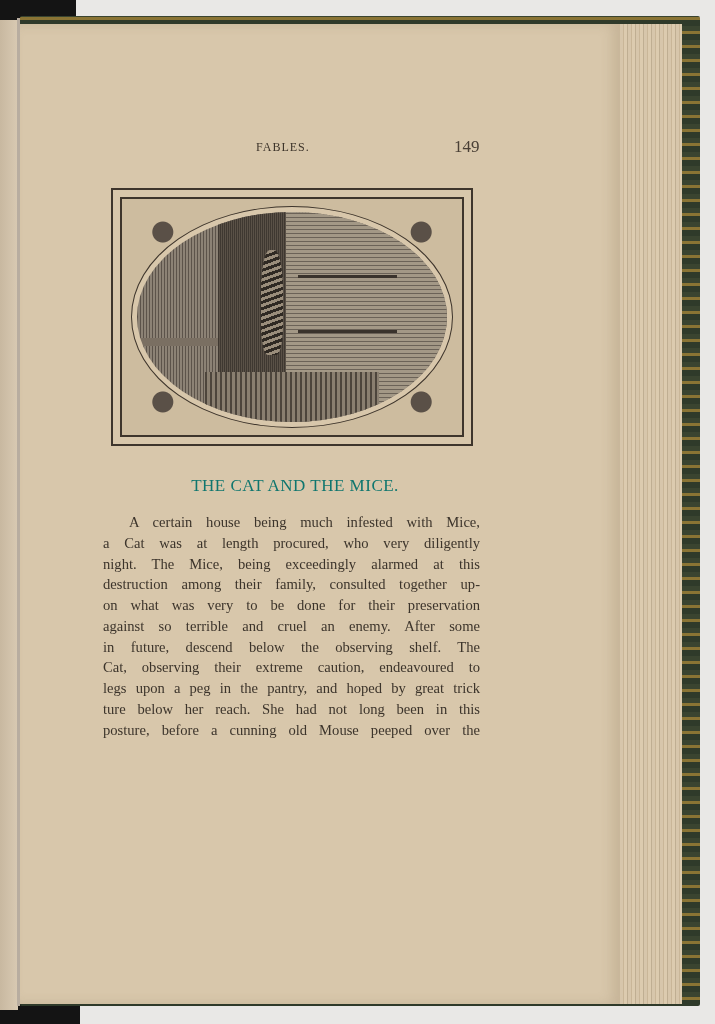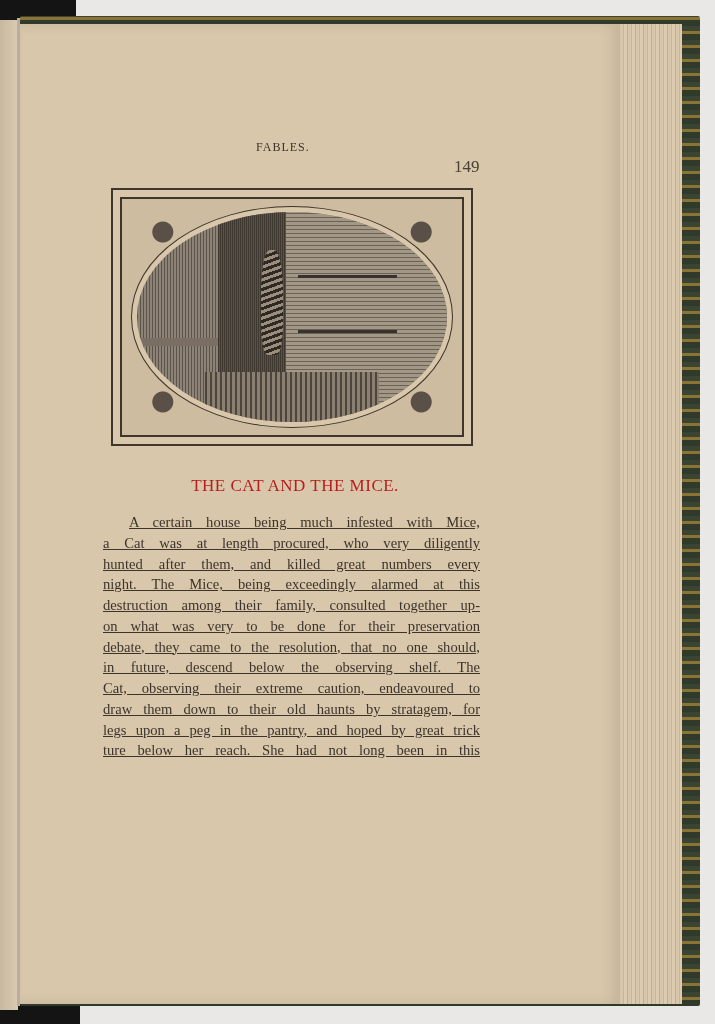--- a/index.html
+++ b/index.html
@@ -30,21 +30,21 @@
   .page {
     position:absolute; left:20px; top:24px; width:600px; height:980px;
     background:#d8c7ab;
     box-shadow: inset -8px 0 12px rgba(120,100,70,0.18);
   }
   .running-head {
     position:absolute; left:248px; top:140px; font-size:12px; letter-spacing:1px;
     color:#3d342a; font-weight:normal;margin-left:8px;
   }
   .page-number {
-    position:absolute; left:454px; top:137px; font-size:17px; color:#4a4036;margin-top:20px;
+    position:absolute; left:454px; top:137px; font-size:17px; color:#4a4036;
   }
   .illustration {
     position:absolute; left:111px; top:188px; width:362px; height:258px;
     border:2px solid #3e352c; box-sizing:border-box; background:#d8c7ab;
   }
   .illustration .inner {
     position:absolute; left:7px; top:7px; right:7px; bottom:7px;
     border:2px solid #3e352c;
     background:
       radial-gradient(circle at 12% 14%, #5a5047 0 10px, transparent 11px),
@@ -75,25 +75,25 @@
     border-radius:40% 40% 30% 30%;
   }
   .oval .shelf1 { position:absolute; left:52%; top:30%; width:32%; height:3px; background:#3a332c; }
   .oval .shelf2 { position:absolute; left:52%; top:56%; width:32%; height:3px; background:#3a332c; }
   .oval .table {
     position:absolute; left:22%; top:76%; width:56%; height:24%;
     background:repeating-linear-gradient(90deg,#4d453c 0 2px,#8a7f70 2px 5px);
   }
   .story-title {
     position:absolute; left:100px; width:390px; top:476px; text-align:center;
-    font-size:17px; letter-spacing:0.5px; color:#b91c1c;
+    font-size:17px; letter-spacing:0.5px; color:#0f766e;
   }
   .story-body {
     position:absolute; left:103px; top:512px; width:377px;
-    font-size:14.6px; line-height:20.75px; color:#3c342b;text-decoration:underline;
+    font-size:14.6px; line-height:20.75px; color:#3c342b;
   }
   .story-body .line { display:block; text-align:justify; text-align-last:justify; white-space:nowrap; height:20.75px; }
   .story-body .line.indent { padding-left:26px; }
 </style>
 </head>
 <body>
 
 <div class="top-black"></div>
 <div class="bottom-black"></div>
 <div class="cover"></div>
@@ -117,23 +117,22 @@
       <div class="table"></div>
     </div>
   </div>
 </div>
 
 <div class="story-title">THE CAT AND THE MICE.</div>
 
 <div class="story-body">
   <span class="line indent">A certain house being much infested with Mice,</span>
   <span class="line">a Cat was at length procured, who very diligently</span>
-  <span class="line">hunted after them, and killed great numbers every</span>
   <span class="line">night.  The Mice, being exceedingly alarmed at this</span>
   <span class="line">destruction among their family, consulted together up-</span>
   <span class="line">on what was very to be done for their preservation</span>
-  <span class="line">debate, they came to the resolution, that no one should,</span>
+  <span class="line">against so terrible and cruel an enemy.  After some</span>
   <span class="line">in future, descend below the observing shelf.  The</span>
   <span class="line">Cat, observing their extreme caution, endeavoured to</span>
-  <span class="line">draw them down to their old haunts by stratagem, for</span>
   <span class="line">legs upon a peg in the pantry, and hoped by great trick</span>
   <span class="line">ture below her reach.  She had not long been in this</span>
+  <span class="line">posture, before a cunning old Mouse peeped over the</span>
 </div>
 
 </body></html>

